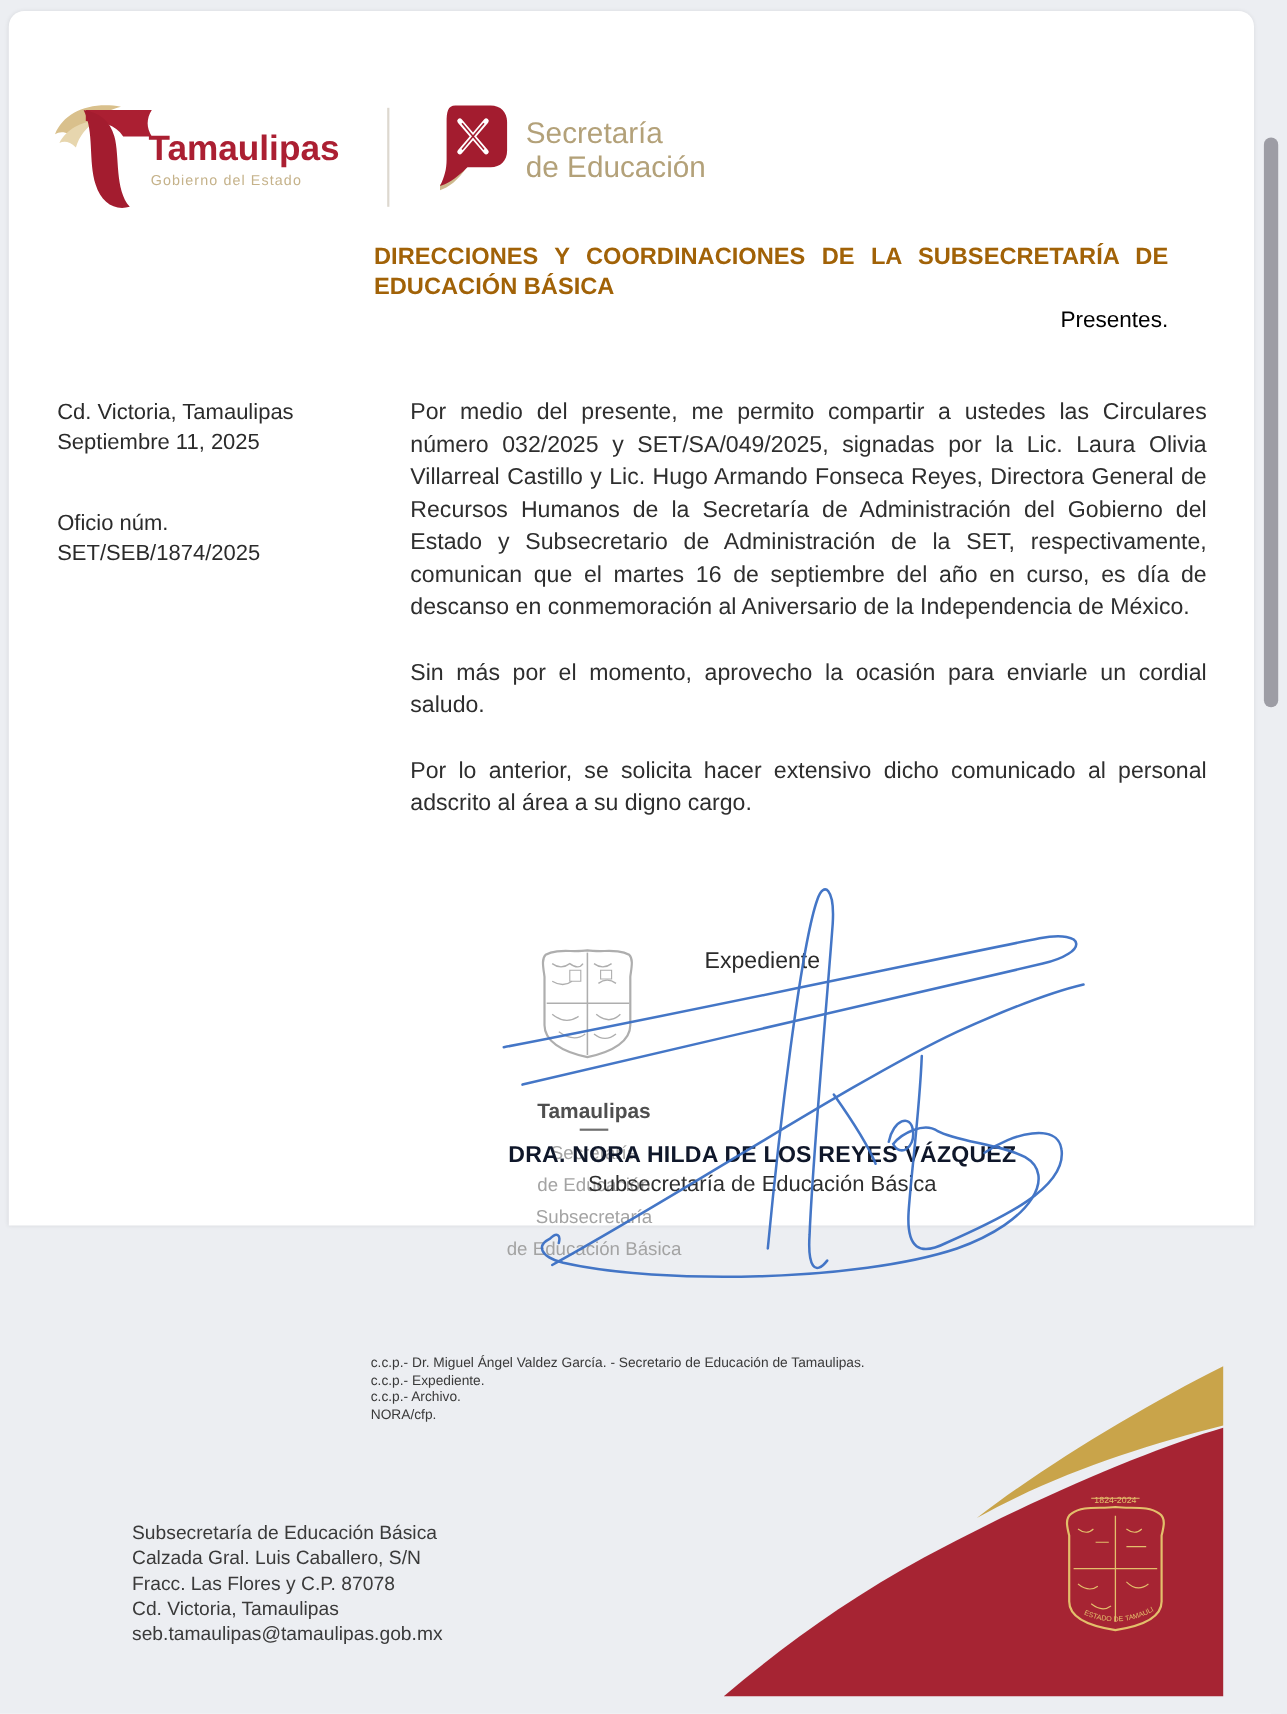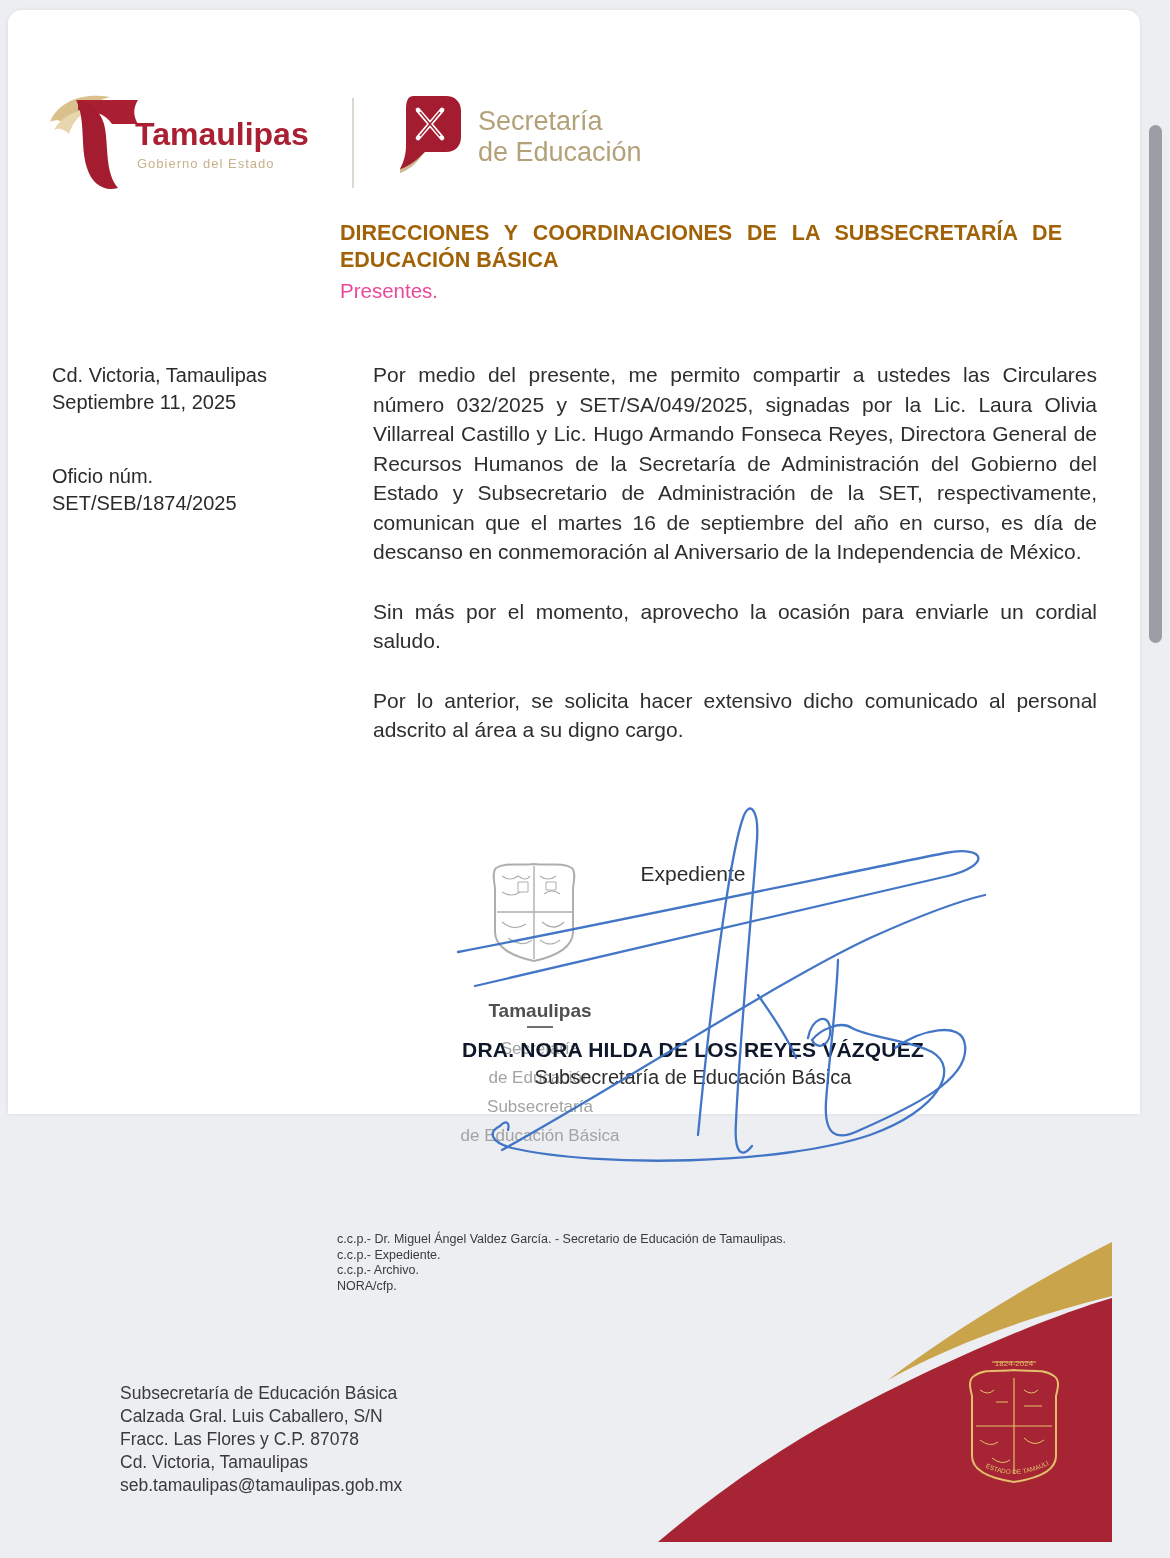--- a/index.html
+++ b/index.html
@@ -29,21 +29,21 @@
   .tam-wordmark { font-size:32px; font-weight:bold; color:#ab1f32; letter-spacing:0; }
   .tam-tagline  { font-size:13px; color:#c5b28a; letter-spacing:1px; margin-top:3px; margin-left:2px; }
   .divider-v { width:2px; background:#ddd8cf; }
   .se-wordmark { font-size:27px; line-height:31px; color:#b3a179; }
 
   
   .recipient-title {
     width:722px; font-size:21.5px; font-weight:bold; line-height:27px;
     color:#a16207; text-align:justify;
   }
-  .salutation { font-size:20.5px; color:#ec4899; margin-top:5px; }
+  .salutation { font-size:20.5px; color:#000000; margin-top:5px;text-align:right; }
 
   
   .meta { font-size:20px; line-height:27px; color:#2b2b2b; }
   .meta .gap { height:47px; }
 
   
   .body-col { width:724px; font-size:21px; line-height:29.5px; color:#2e2e2e; text-align:justify; }
   .body-col p + p { margin-top:30px; }
 
   

